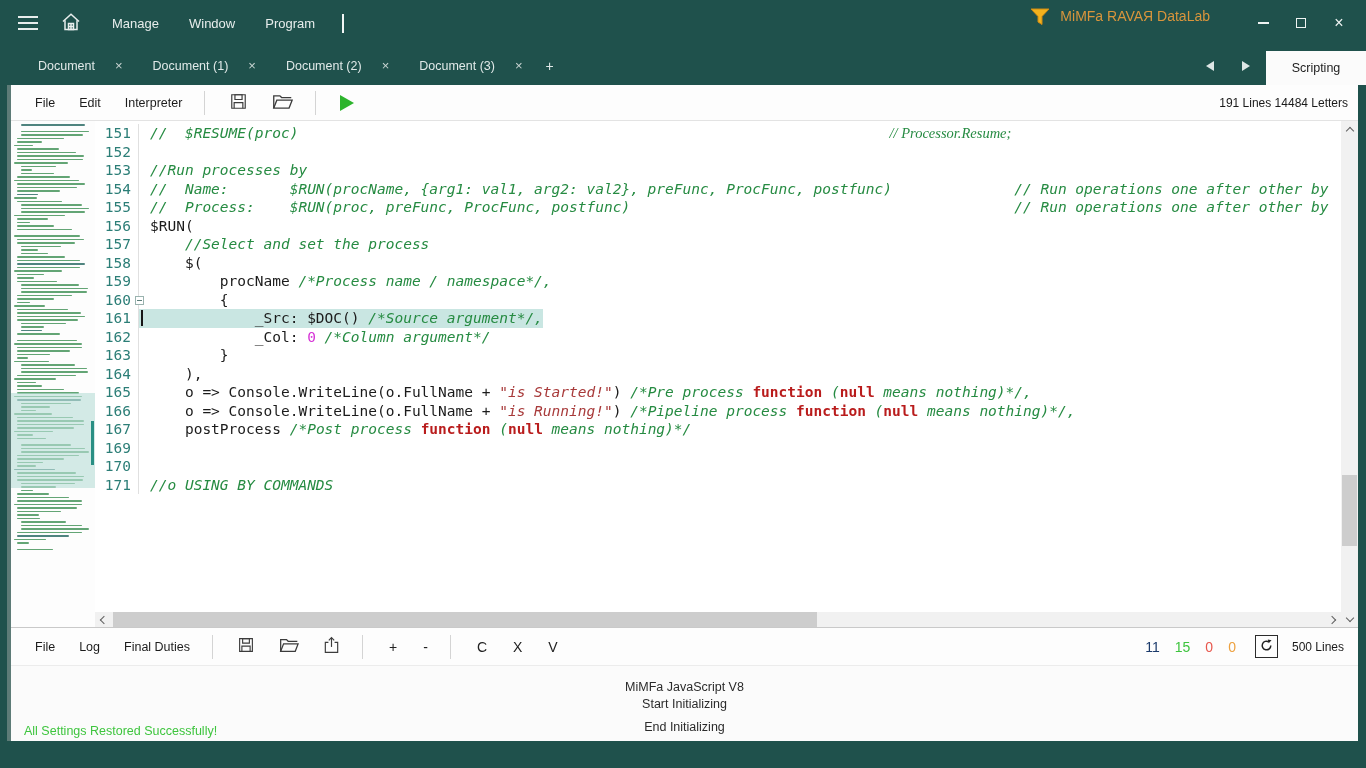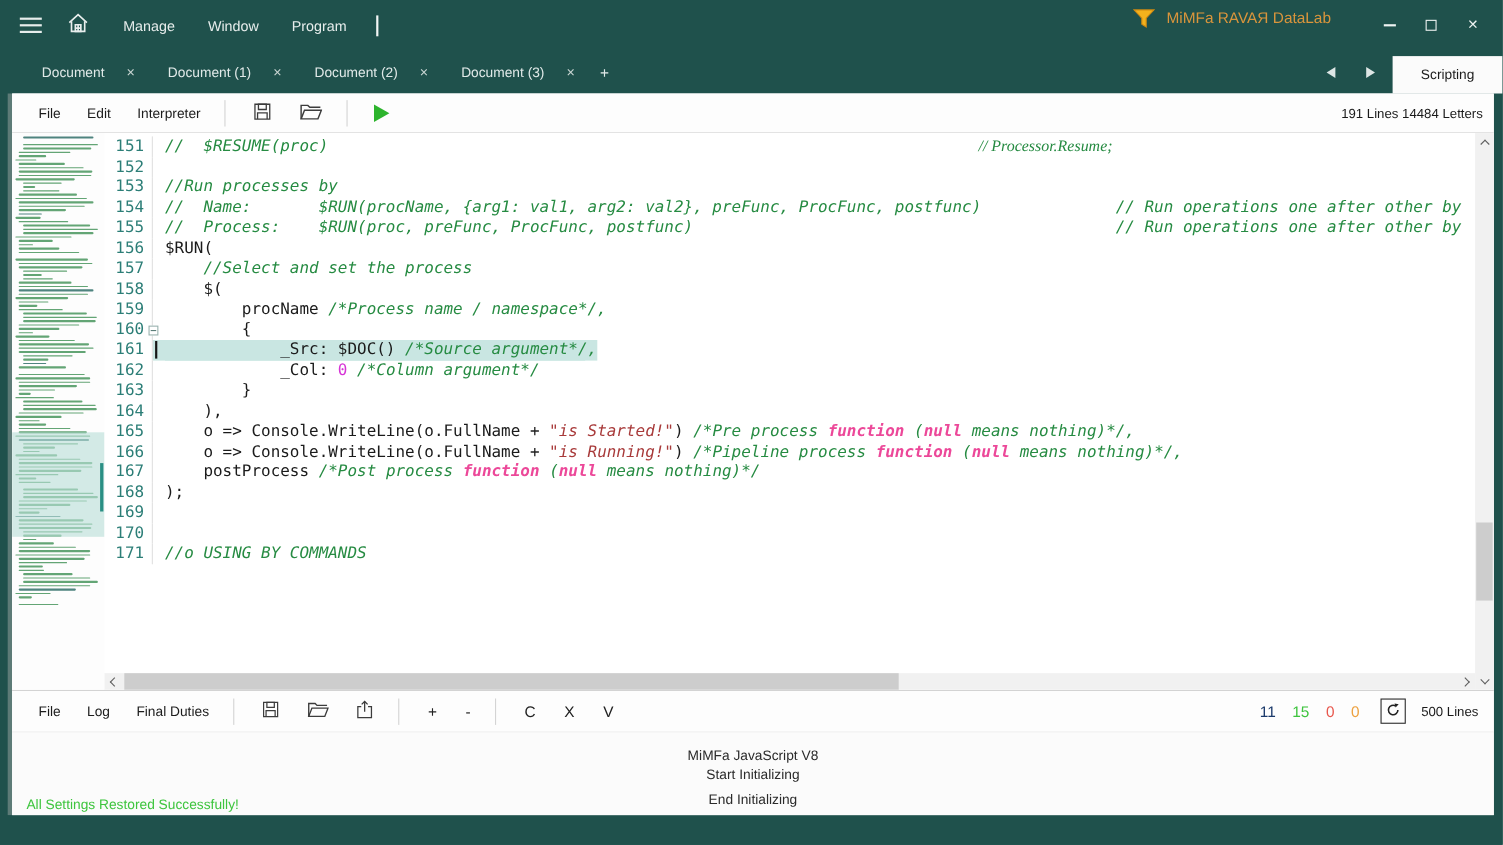--- a/index.html
+++ b/index.html
@@ -64,21 +64,21 @@
   .code-row { display:flex; height:18.5px; line-height:18.5px;
               font-family:"DejaVu Sans Mono", monospace; font-size:14.5px; }
   .gutter { flex:0 0 44px; text-align:right; color:#2c7e77; padding-right:7px;
             border-right:1px solid #e0e0e0; position:relative; }
   .fold { position:absolute; right:-6px; top:5px; width:9px; height:9px; background:#fff;
           border:1px solid #9ab3af; }
   .fold::after { content:""; position:absolute; left:1px; right:1px; top:3px; height:1px; background:#5d7f7a; }
   .code-text { flex:1 1 auto; white-space:pre; position:relative; padding-left:11px;
                color:#1b1b1b; min-width:0; overflow:hidden; padding-right:20px; }
   .tok-cm { color:#268b42; font-style:italic; }
-  .tok-kw { color:#ec4899; font-weight:bold; font-style:italic; }
+  .tok-kw { color:#b91c1c; font-weight:bold; }
   .tok-str { color:#a83a3a; font-style:italic; }
   .tok-num { color:#d633d6; }
   .tok-pl { color:#1b1b1b; }
   .seg-wrap { display:inline-block; }
   .code-text.selected .seg-wrap { background:#c9e6e2; box-shadow:-11px 0 0 #c9e6e2; }
   .code-text.selected::before { content:""; position:absolute; left:2px; top:1px; width:2px; height:16px; background:#161616; }
   .trail { position:absolute; top:0; white-space:pre; color:#268b42; font-style:italic; }
 
   
   .hscroll { flex:0 0 15px; display:flex; align-items:stretch; background:#f1f1f1; margin-right:17px; }
@@ -410,24 +410,20 @@
             </div>
             <div class="code-row">
               <span class="gutter">166</span>
               <span class="code-text"><span class="seg-wrap"><span class="tok-pl">    o =&gt; Console.WriteLine(o.FullName + </span><span class="tok-str">"is Running!"</span><span class="tok-pl">) </span><span class="tok-cm">/*Pipeline process </span><span class="tok-kw">function</span><span class="tok-cm"> (</span><span class="tok-kw">null</span><span class="tok-cm"> means nothing)*/,</span></span></span>
             </div>
             <div class="code-row">
               <span class="gutter">167</span>
               <span class="code-text"><span class="seg-wrap"><span class="tok-pl">    postProcess </span><span class="tok-cm">/*Post process </span><span class="tok-kw">function</span><span class="tok-cm"> (</span><span class="tok-kw">null</span><span class="tok-cm"> means nothing)*/</span></span></span>
             </div>
             <div class="code-row">
-              <span class="gutter">168</span>
-              <span class="code-text"><span class="seg-wrap"><span class="tok-pl">);</span></span></span>
-            </div>
-            <div class="code-row">
               <span class="gutter">169</span>
               <span class="code-text"><span class="seg-wrap"></span></span>
             </div>
             <div class="code-row">
               <span class="gutter">170</span>
               <span class="code-text"><span class="seg-wrap"></span></span>
             </div>
             <div class="code-row">
               <span class="gutter">171</span>
               <span class="code-text"><span class="seg-wrap"><span class="tok-cm">//o USING BY COMMANDS</span></span></span>

